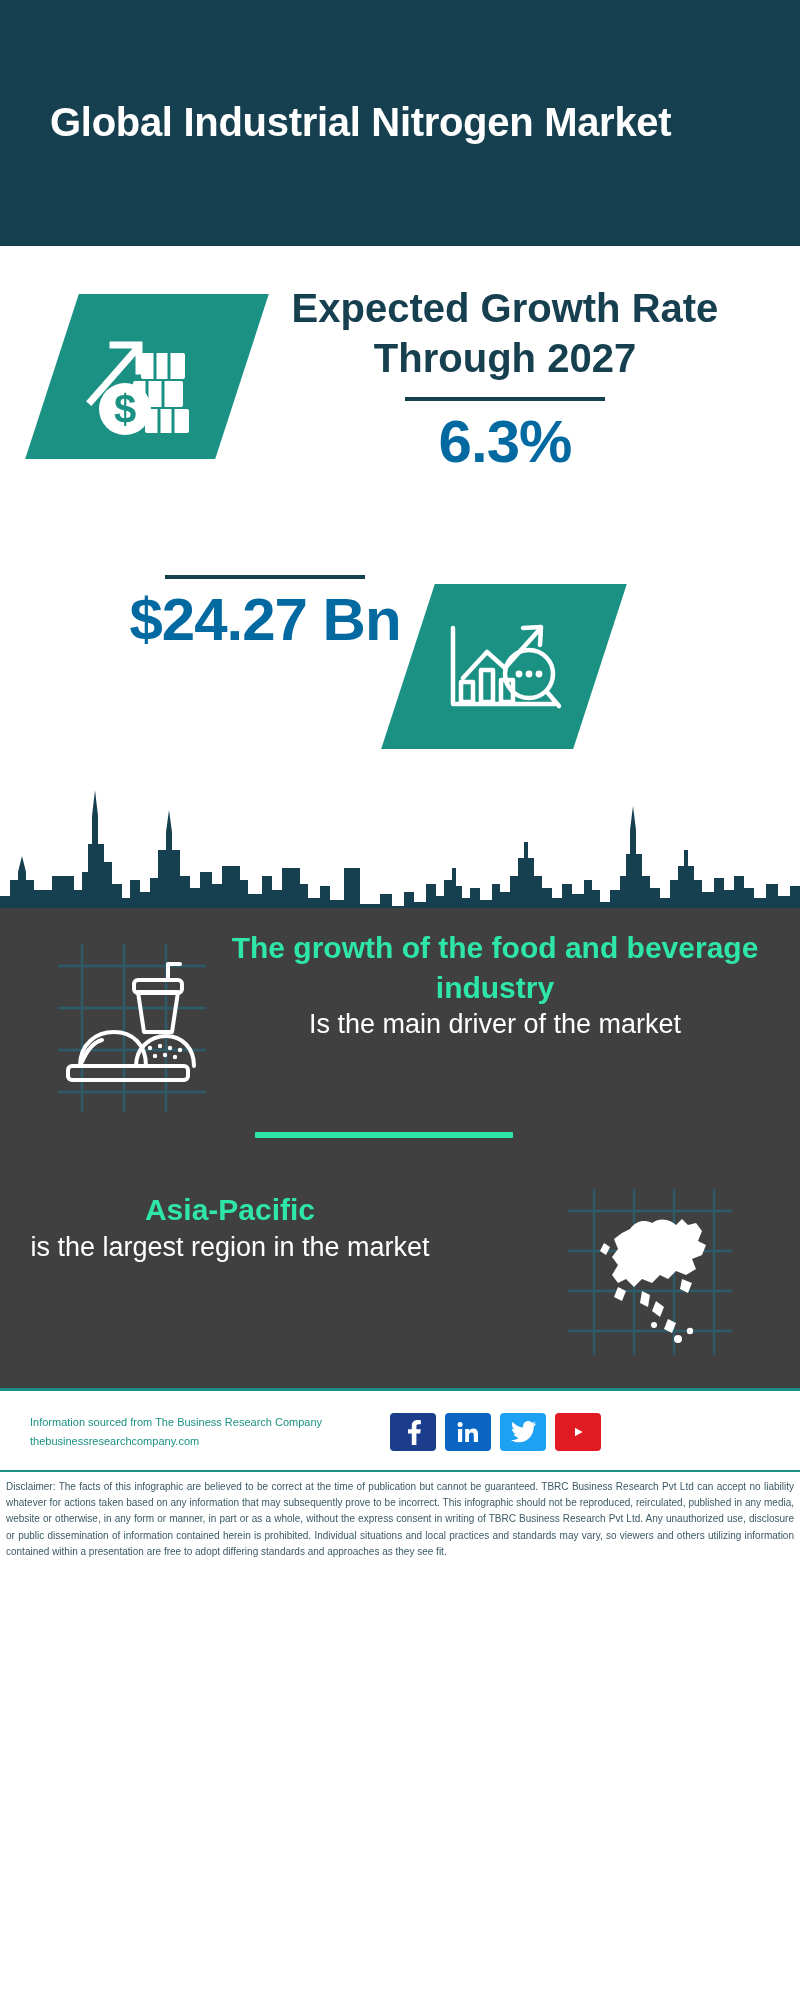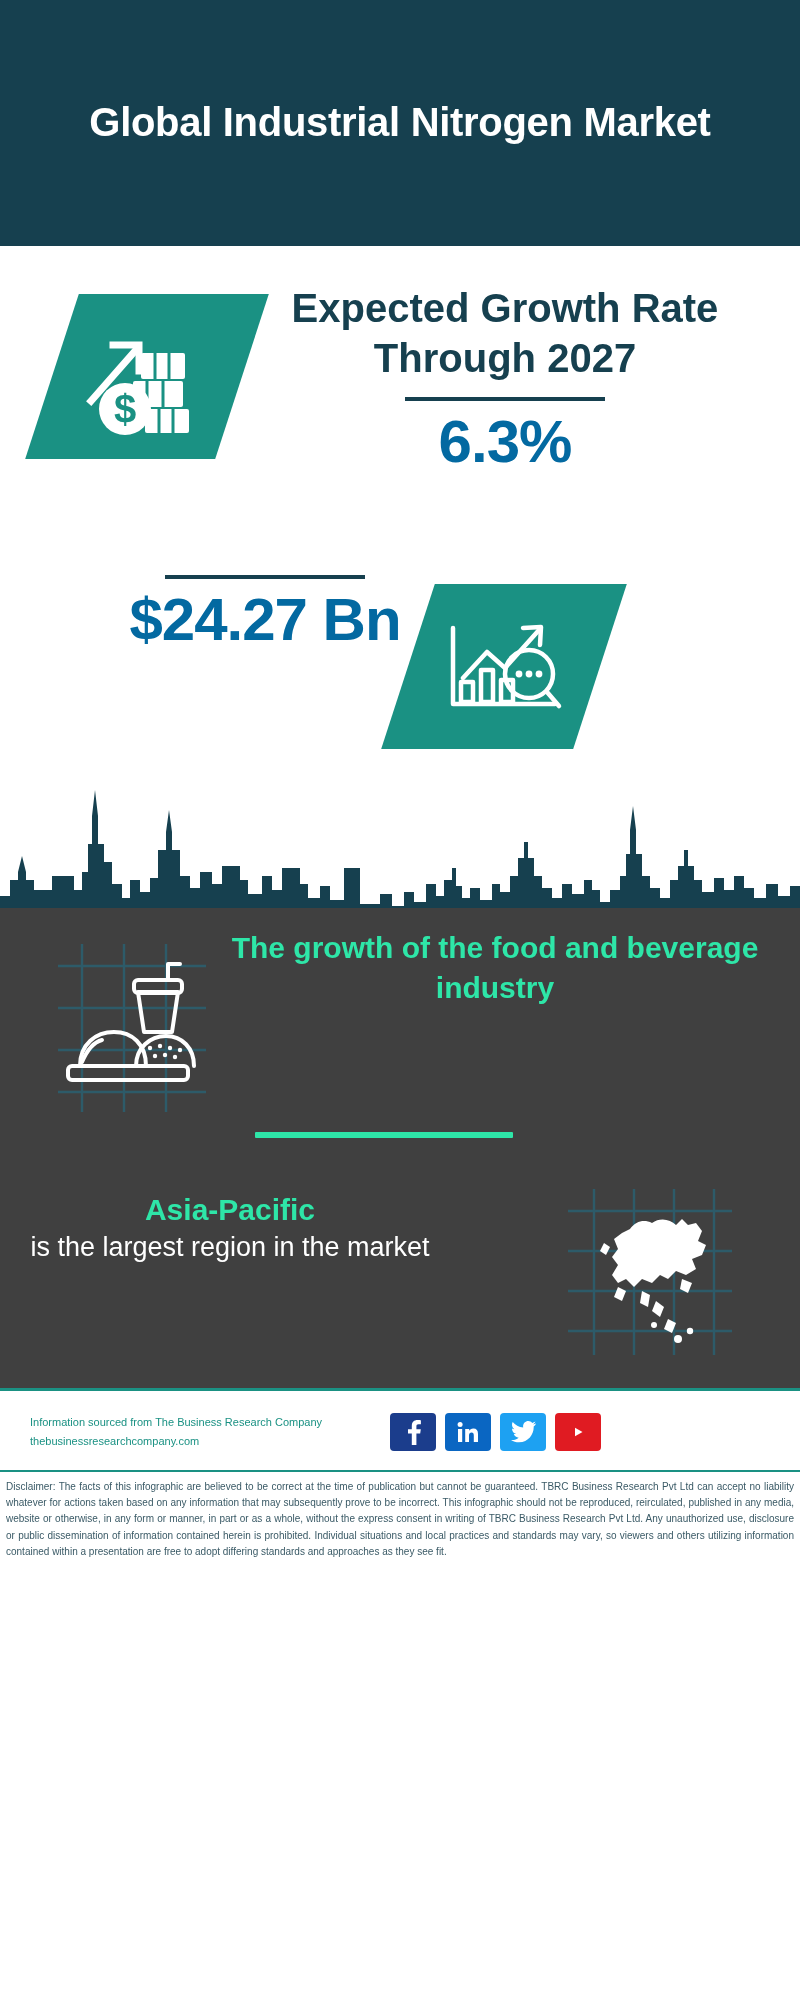--- a/index.html
+++ b/index.html
@@ -10,21 +10,21 @@
   }
   .page{width:800px;height:2000px;position:relative;}
 
   
   .header{
     height:246px;background:#16404f;
     display:flex;align-items:center;justify-content:center;
   }
   .header-title{
     color:#ffffff;font-size:40px;font-weight:bold;line-height:1.18;
-    text-align:center;width:700px;letter-spacing:-0.3px;
+    text-align:left;width:700px;letter-spacing:-0.3px;
   }
 
   
   .stats{position:relative;height:650px;background:#ffffff;}
 
   .para{
     position:absolute;
     background:#1a9183;
     transform:skewX(-18deg);
   }
@@ -202,20 +202,21 @@
             <circle cx="142" cy="114" r="2.2"></circle>
           <circle cx="117" cy="120" r="2.2"></circle>
             <circle cx="127" cy="119" r="2.2"></circle>
           <circle cx="137" cy="121" r="2.2"></circle>
         </g>
       </svg>
     </div>
 
     <div class="driver-block">
       <div class="hl">The growth of the food and beverage industry</div>
+      <div class="sub">Is the main driver of the market</div>
     </div>
   </div>
 
   <div class="mid-rule"></div>
 
   <div class="region-block">
     <div class="hl">Asia-Pacific</div>
     <div class="sub">is the largest region in the market</div>
   </div>
 

